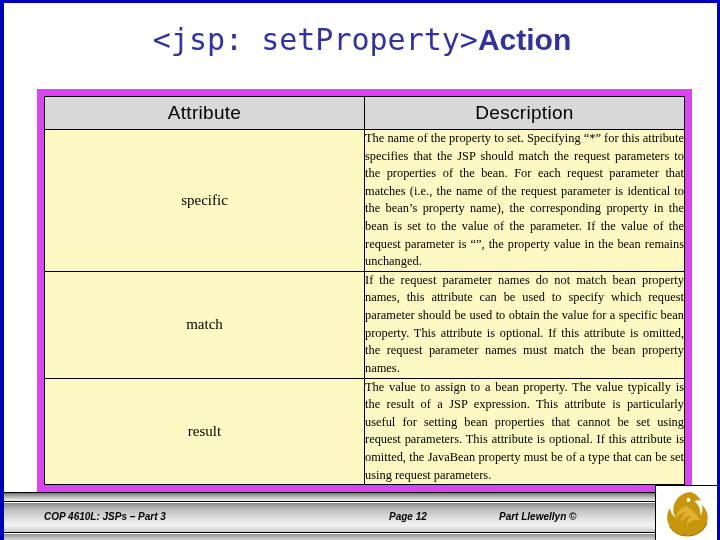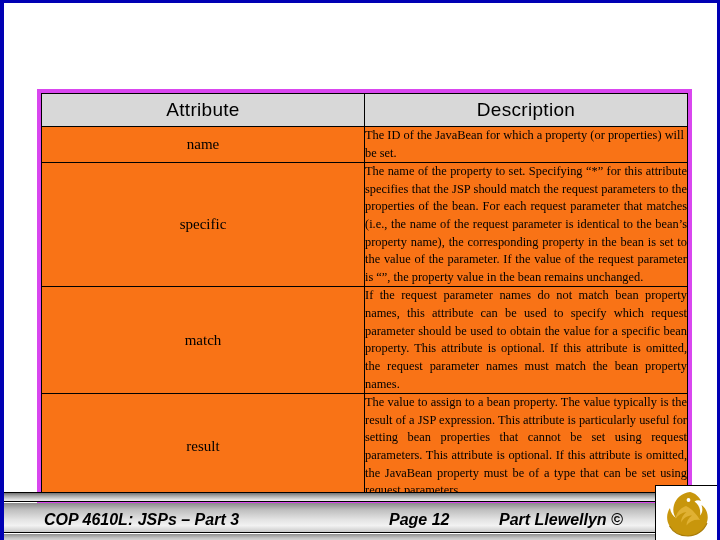--- a/index.html
+++ b/index.html
@@ -48,22 +48,22 @@
     font-family: "Liberation Sans", sans-serif;
     font-size: 30px;
     font-weight: bold;
     color: #333399;
   }
   #table-wrap {
     position: absolute;
     left: 33px;
     top: 86px;
     width: 655px;
-    border: 4px solid #d946ef;
-    background: #f97316;
+    border: 7px solid #d946ef;
+    background: #fef9c3;
     box-sizing: border-box;
   }
   #table-wrap table {
     width: 100%;
     border-collapse: collapse;
     table-layout: fixed;
   }
   #table-wrap td, #table-wrap th {
     border: 1px solid #000000;
     padding: 0;
@@ -135,21 +135,21 @@
     left: 0;
     top: 42px;
     width: 720px;
     height: 9px;
     background: linear-gradient(to bottom, #8f8f8f 0%, #c4c4c4 45%, #e8e8e8 100%);
     box-sizing: border-box;
   }
   .foot-text {
     position: absolute;
     font-family: "Liberation Sans", sans-serif;
-    font-size: 16px;
+    font-size: 10px;
     font-weight: bold;
     font-style: italic;
     color: #000000;
     white-space: nowrap;
     top: 8px;
   }
   #foot-course { left: 40px; }
   #foot-page   { left: 385px; }
   #foot-author { left: 495px; }
 
@@ -166,34 +166,33 @@
     box-sizing: border-box;
     overflow: hidden;
   }
   #logo-box svg { display: block; }
 </style>
 </head>
 <body>
 
 <div id="slide">
 
+  <div id="title-area">
+    <span class="title-code">&lt;jsp: setProperty&gt;</span><span class="title-word">Action</span>
+  </div>
 
   <div id="table-wrap">
     <table>
       <thead>
         <tr>
           <th class="hdr">Attribute</th>
           <th class="hdr">Description</th>
         </tr>
       </thead>
       <tbody>
-        <tr>
-          <td class="attr-cell">name</td>
-          <td class="desc-cell single">The ID of the JavaBean for which a property (or properties) will be set.</td>
-        </tr>
         <tr>
           <td class="attr-cell">specific</td>
           <td class="desc-cell">The name of the property to set.  Specifying “*” for this attribute specifies that the JSP should match the request parameters to the properties of the bean.  For each request parameter that matches (i.e., the name of the request parameter is identical to the bean’s property name), the corresponding property in the bean is set to the value of the parameter.  If the value of the request parameter is “”, the property value in the bean remains unchanged.</td>
         </tr>
         <tr>
           <td class="attr-cell">match</td>
           <td class="desc-cell">If the request parameter names do not match bean property names, this attribute can be used to specify which request parameter should be used to obtain the value for a specific bean property.  This attribute is optional.  If this attribute is omitted, the request parameter names must match the bean property names.</td>
         </tr>
         <tr>
           <td class="attr-cell">result</td>

